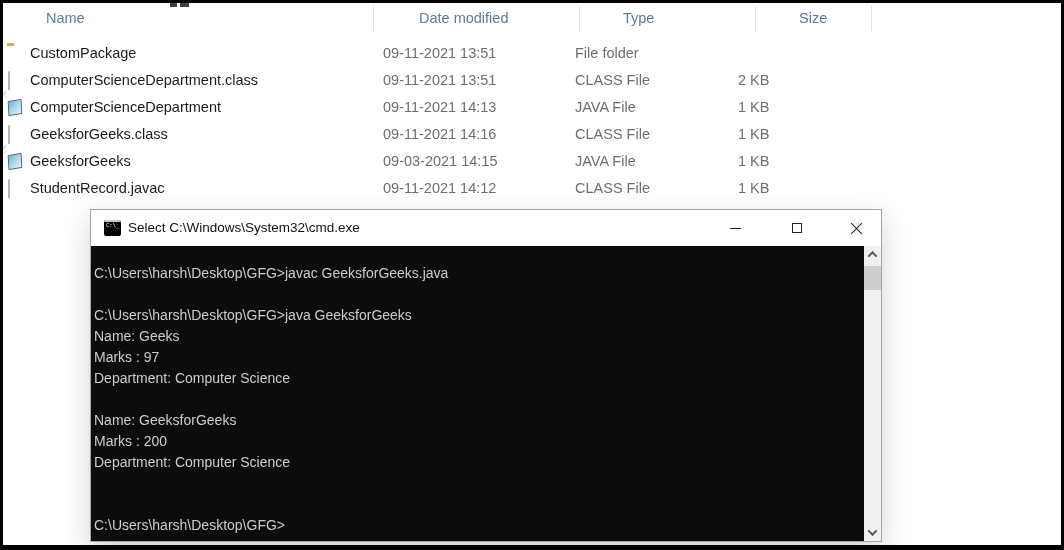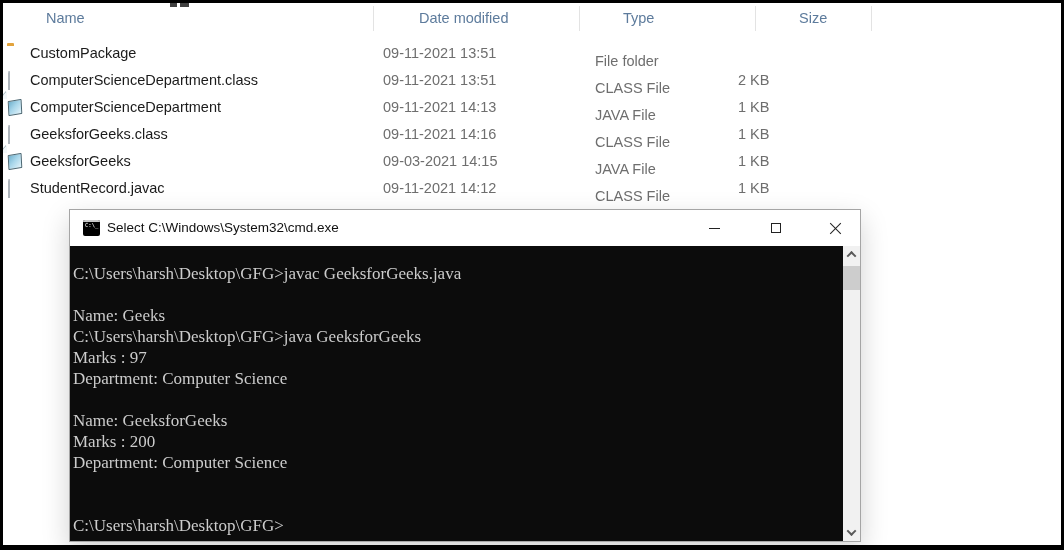--- a/index.html
+++ b/index.html
@@ -29,21 +29,21 @@
   .h-size { left:760px; }
   .hsep { position:absolute; top:3px; height:25px; width:1px; background:#e3e3e3; }
   .hsep.s1 { left:370px; } .hsep.s2 { left:576px; }
   .hsep.s3 { left:752px; } .hsep.s4 { left:868px; }
 
   .ex-rows { position:absolute; top:37px; left:0; width:100%; }
   .ex-row { position:relative; height:27px; width:100%; }
   .ex-row .cell { position:absolute; top:0; height:27px; line-height:27px; font-size:14.5px; white-space:nowrap; }
   .c-name { left:27px; color:#1b1b1b; }
   .c-date { left:380px; color:#6e6e6e; }
-  .c-type { left:592px; color:#6e6e6e;margin-top:8px; }
+  .c-type { left:572px; color:#6e6e6e; }
   .c-size { left:735px; width:122px; text-align:left; color:#6e6e6e; }
 
   .icon-box { position:absolute; left:4px; top:5px; width:18px; height:17px; }
 
   
   .icon-folder { position:relative; width:17px; height:13px; margin-top:2px;
     background:linear-gradient(105deg,#e5a73e 0%,#eebc55 38%,#f7d579 100%);
     border-radius:1px; }
   .icon-folder::before { content:""; position:absolute; top:-2px; left:0;
     width:7px; height:3px; background:#e2a33c; border-radius:1px 1px 0 0; }
@@ -59,21 +59,21 @@
   .icon-java { position:relative; width:18px; height:17px; }
   .icon-java .book { position:absolute; left:1px; top:1px; width:14px; height:15px;
     transform:rotate(-9deg) skewX(-6deg);
     background:linear-gradient(135deg,#6fb0cd 0%,#a8d6ea 45%,#e2f3fa 100%);
     border:1px solid #4a6672; border-radius:1px; }
   .icon-java .page { position:absolute; right:0; bottom:0;
     border-left:7px solid transparent; border-bottom:8px solid #f2f7f9;
     filter:drop-shadow(-1px 0 0 #9fb2ba); }
 
   
-  .cmd-window { position:absolute; left:66px; top:206px; width:792px; height:333px;
+  .cmd-window { position:absolute; left:87px; top:206px; width:792px; height:333px;
     background:#c2410c; border:1px solid #a5a5a5;
     box-shadow:0 10px 26px rgba(0,0,0,0.18); }
   .cmd-titlebar { position:relative; height:36px; background:#ffffff; }
   .cmd-icon { position:absolute; left:13px; top:10px; width:17px; height:16px;
     background:#000; border-radius:2px; overflow:hidden; }
   .cmd-icon::before { content:""; position:absolute; top:0; left:0; right:0; height:2px; background:#c8c8c8; }
   .cmd-icon .cmdtxt { position:absolute; left:2px; top:3px; color:#fff;
     font-family:"DejaVu Sans Mono",monospace; font-size:7px; line-height:1;
     transform:scale(0.8); transform-origin:top left; }
   .cmd-title { position:absolute; left:37px; top:0; height:36px; line-height:36px;
@@ -85,22 +85,22 @@
   .g-max { width:10px; height:10px; border:1px solid #222; }
   .g-close { position:relative; width:13px; height:13px; }
   .g-close::before,.g-close::after { content:""; position:absolute; top:6px; left:-1px;
     width:15px; height:1px; background:#222; }
   .g-close::before { transform:rotate(45deg); }
   .g-close::after { transform:rotate(-45deg); }
 
   .cmd-body { display:flex; height:295px; }
   .cmd-output { flex:1; background:#0c0c0c; padding:17px 0 0 3px; overflow:hidden; cursor:text; }
   .cline { height:21px; line-height:21px; white-space:pre;
-    font-family:Liberation Serif, serif;
-    font-size:17px; color:#cccccc; }
+    font-family:Liberation Sans, sans-serif;
+    font-size:14px; color:#cccccc; }
 
   .cmd-scrollbar { position:relative; width:17px; background:#f1f1f1; }
   .sb-btn { position:absolute; left:0; width:17px; height:17px;
     display:flex; align-items:center; justify-content:center; }
   .sb-up { top:0; } .sb-down { bottom:0; }
   .chev { width:7px; height:7px; border-left:2px solid #5a5a5a; border-top:2px solid #5a5a5a; }
   .chev.up { transform:rotate(45deg) translate(1px,1px); }
   .chev.down { transform:rotate(225deg) translate(1px,1px); }
   .sb-thumb { position:absolute; left:0; top:20px; width:17px; height:24px; background:#cdcdcd; }
 </style>
@@ -190,22 +190,22 @@
         </span>
       <span class="cap-btn btn-close">
           <span class="g-close"></span>
         </span>
     </div>
 
     <div class="cmd-body">
       <div class="cmd-output">
         <div class="cline">C:\Users\harsh\Desktop\GFG&gt;javac GeeksforGeeks.java</div>
         <div class="cline"></div>
+        <div class="cline">C:\Users\harsh\Desktop\GFG&gt;java GeeksforGeeks</div>
         <div class="cline">Name: Geeks</div>
-        <div class="cline">C:\Users\harsh\Desktop\GFG&gt;java GeeksforGeeks</div>
         <div class="cline">Marks : 97</div>
         <div class="cline">Department: Computer Science</div>
         <div class="cline"></div>
         <div class="cline">Name: GeeksforGeeks</div>
         <div class="cline">Marks : 200</div>
         <div class="cline">Department: Computer Science</div>
         <div class="cline"></div>
         <div class="cline"></div>
         <div class="cline">C:\Users\harsh\Desktop\GFG&gt;</div>
       </div>

